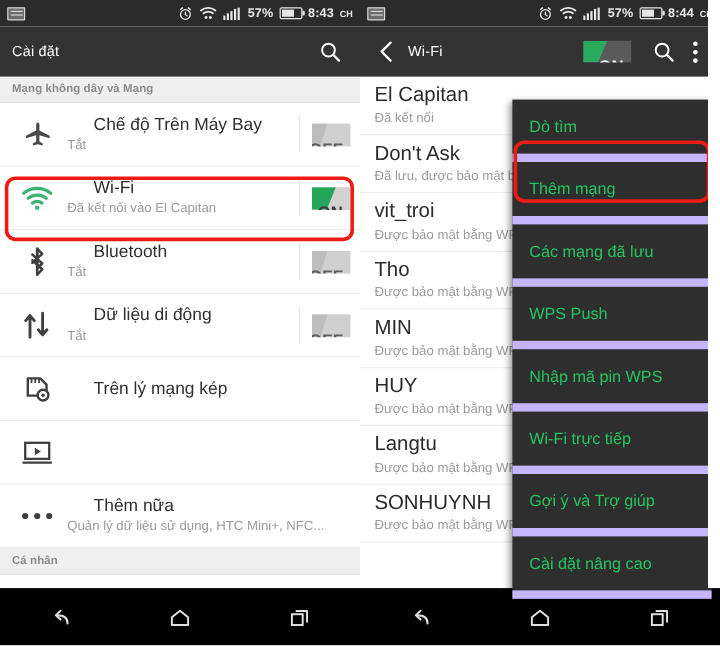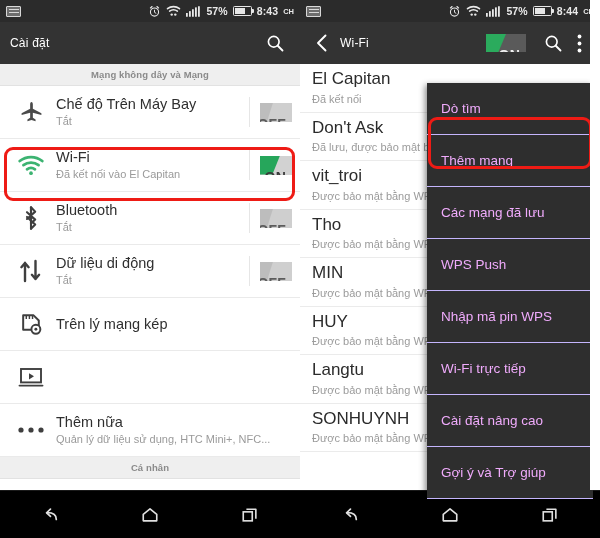--- a/index.html
+++ b/index.html
@@ -146,39 +146,38 @@
   
   .content { position:relative; height: 448px; background:#ffffff; overflow:hidden; }
   .section-head {
     background: #efefef;
     color: #8a8a8a;
     font-size: 9.5px;
     font-weight: bold;
     padding: 5px 10px 5px 10px;
     letter-spacing: .1px;
     border-bottom: 1px solid #e2e2e2;
-    text-align: center;
   }
   .srow {
     display: flex;
     align-items: center;
     padding: 0 8px 0 10px;
     height: 53px;
     border-bottom: 1px solid #eaeaea;
     background: #ffffff;
   }
   .srow .ic {
     width: 42px; min-width:42px;
     display:flex; align-items:center; justify-content:center;
     color: #4a4a4a;
   }
   .srow .txt { flex:1; min-width:0; padding-left: 4px; }
   .srow .t1 {
     font-size: 14.5px; color:#2f2f2f; line-height: 1.15;
-    white-space: nowrap; overflow:hidden; text-overflow: ellipsis;
+    white-space: nowrap; overflow:hidden; text-overflow: ellipsis; margin-left: 22px;
   }
   .srow .t2 {
     font-size: 11px; color:#9a9a9a; line-height:1.3; margin-top: 2px;
     white-space: nowrap; overflow:hidden; text-overflow: ellipsis;
   }
   .srow .tg-wrap {
     padding-left: 10px;
     border-left: 1px solid #e6e6e6;
     height: 30px; display:flex; align-items:center;
   }
@@ -211,23 +210,23 @@
     left: 127px; top: 19px;
     width: 166px;
     background: #2e2e2e;
     z-index: 20;
     box-shadow: -2px 2px 6px rgba(0,0,0,.45);
   }
   .menu .mi {
     height: 52px;
     display:flex; align-items:center;
     padding: 0 14px;
-    color: #f0abfc;
+    color: #22c55e;
     font-size: 13.5px;
-    border-bottom: 1px solid #c4b5fd;
+    border-bottom: 7px solid #c4b5fd;
     white-space: nowrap;
   }
   .menu .mi:last-child { border-bottom: none; }
   .menu-scrollbar {
     position:absolute; right:1px; top:2px;
     width:2.5px; height: 390px;
     background: #636363;
     z-index: 21;
   }
   .hl-menu {
@@ -558,24 +557,24 @@
         <div class="mi">
           <span>WPS Push</span>
         </div>
         <div class="mi">
           <span>Nhập mã pin WPS</span>
         </div>
         <div class="mi">
           <span>Wi-Fi trực tiếp</span>
         </div>
         <div class="mi">
+          <span>Gợi ý và Trợ giúp</span>
+        </div>
+        <div class="mi">
           <span>Cài đặt nâng cao</span>
-        </div>
-        <div class="mi">
-          <span>Gợi ý và Trợ giúp</span>
         </div>
         <div class="menu-scrollbar"></div>
       </div>
 
       <div class="hl-menu"></div>
     </div>
 
     <div class="navbar">
       <div class="nb">
         <svg width="20" height="18" viewBox="0 0 22 20">

